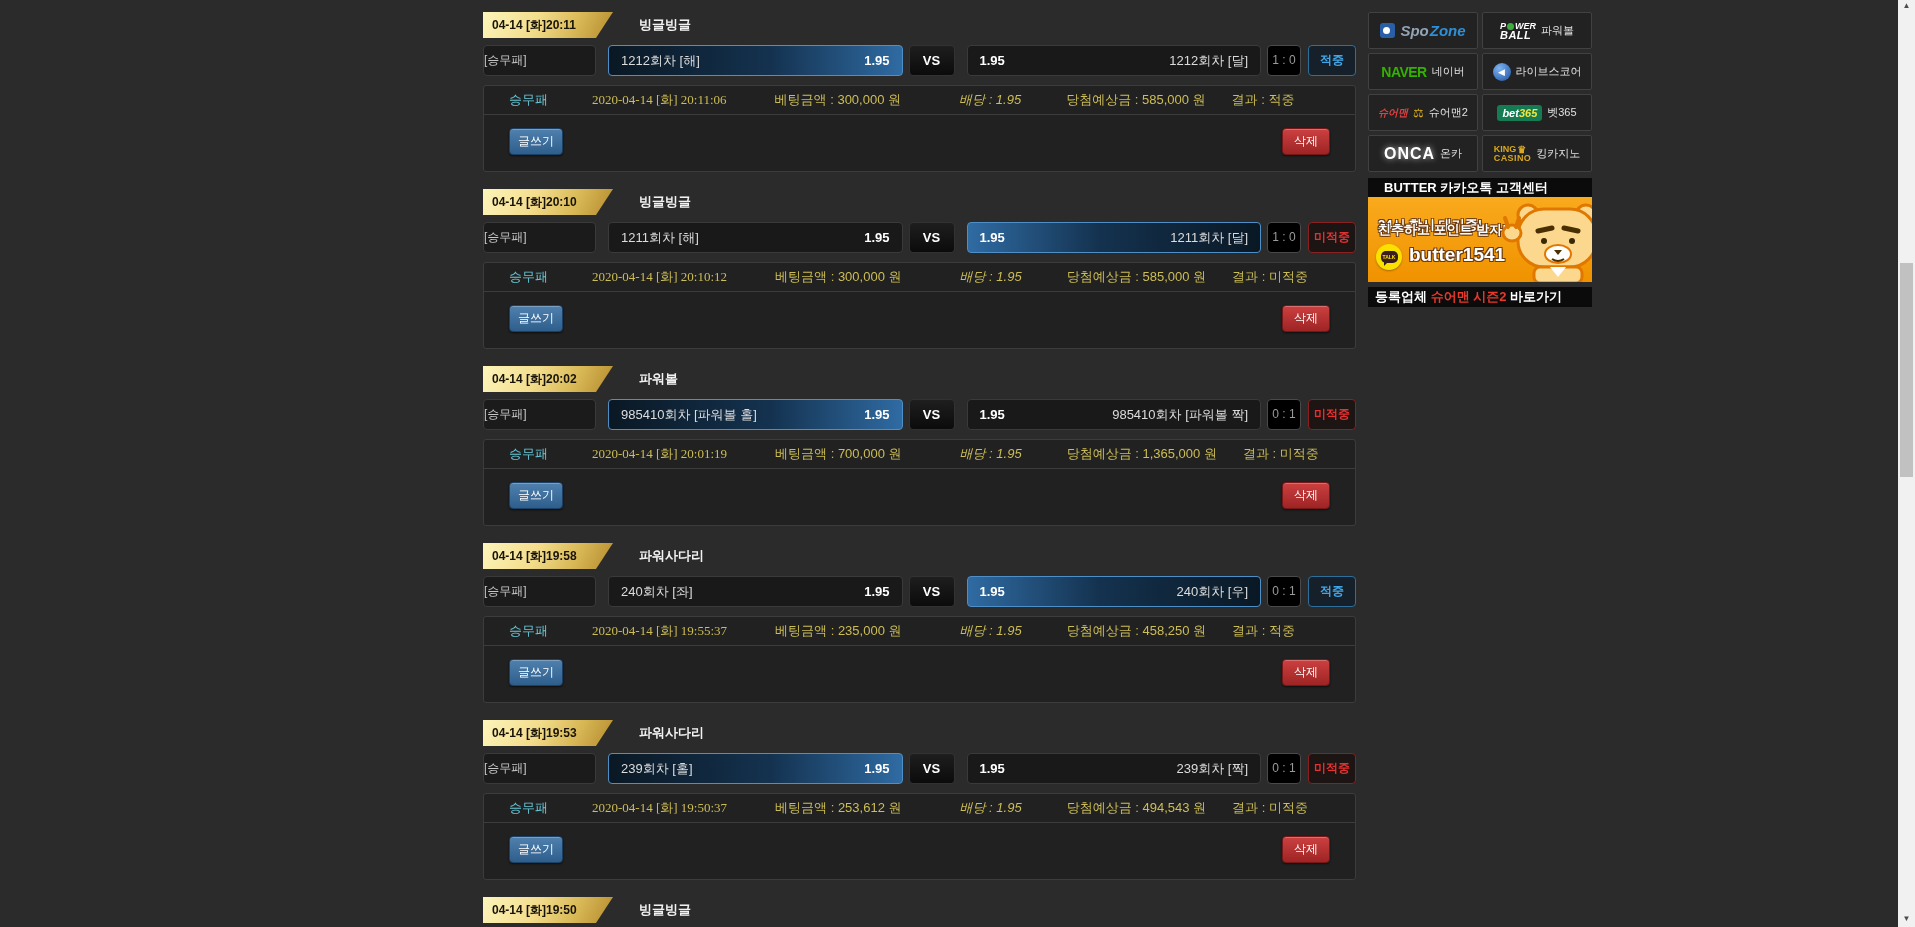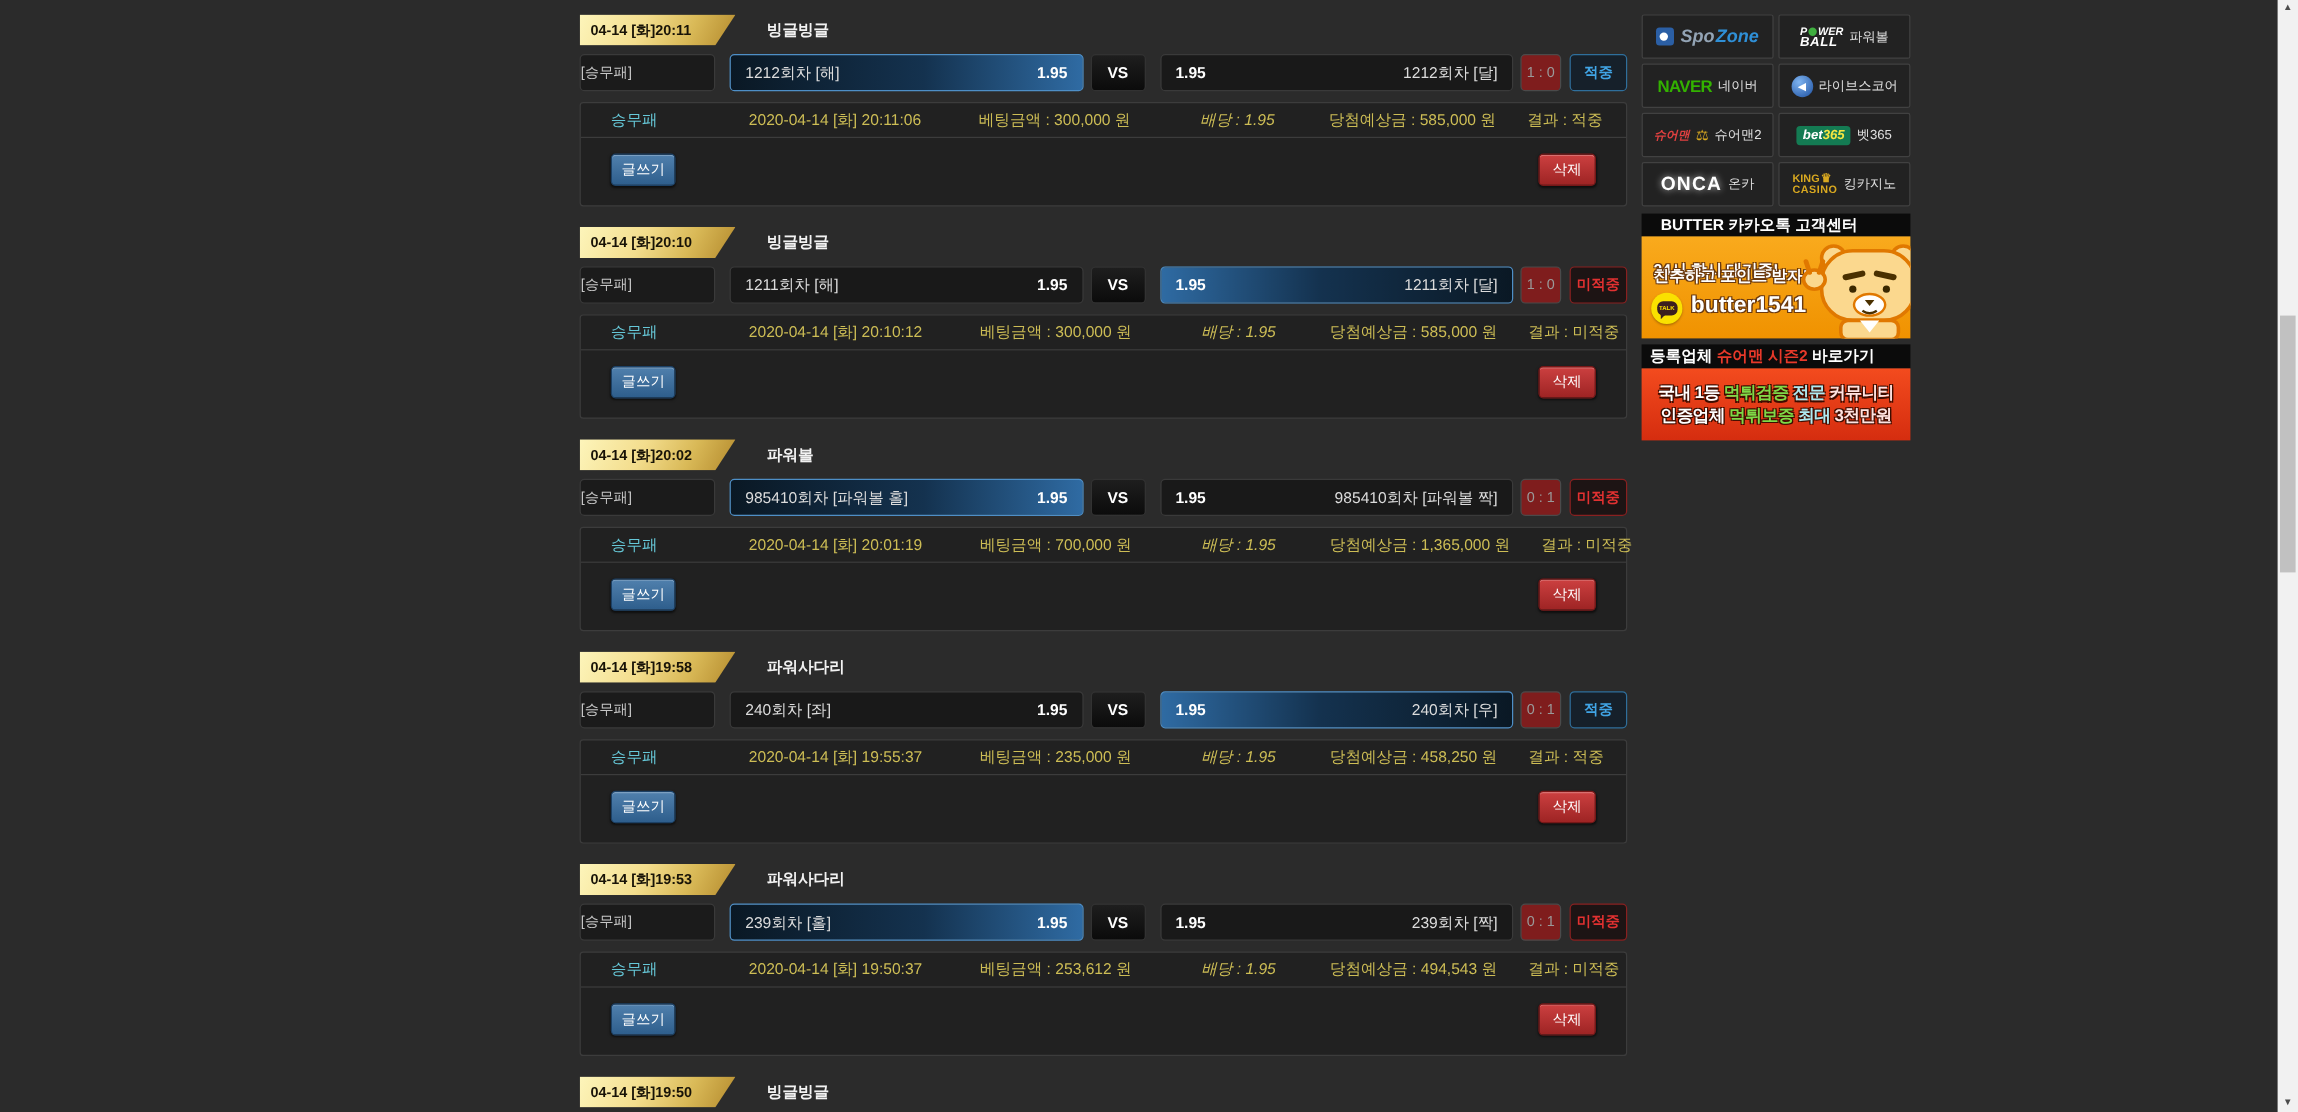--- a/index.html
+++ b/index.html
@@ -39,36 +39,36 @@
   }
   .opt.away.hl {
     background:linear-gradient(270deg,#0a1824 0%,#14324f 55%,#2f6ba3 100%);
     border-color:#4e8fc7;
   }
   .vs-box {
     width:46px; background:linear-gradient(#1e1e1e,#0b0b0b); border:1px solid #323232;
     color:#fff; font-size:13px; font-weight:bold; text-align:center; line-height:29px;
   }
   .score-box {
-    width:34px; background:#7f1d1d; border:1px solid #4a4a4a;
+    width:34px; background:#000000; border:1px solid #4a4a4a;
     color:#9a9a9a; font-size:12px; text-align:center; line-height:29px;
   }
   .result-badge {
     width:48px; margin-left:7px; background:#16202a; border:1px solid #2f6f9c;
     color:#41a5e6; font-size:12px; font-weight:bold; text-align:center; line-height:29px;
   }
   .result-badge.miss { background:#1d1414; border-color:#8a2020; color:#e23131; }
 
   .panel { margin-top:9px; background:#212121; border:1px solid #3c3c3c; border-radius:3px; }
   .detail-row {
     height:29px; border-bottom:1px solid #3c3c3c;
     display:flex; align-items:center; font-size:13px; color:#cdbd55; white-space:nowrap;
   }
   .d-type { margin-left:25px; color:#66c8d8; }
-  .d-dt   { margin-left:76px; }
+  .d-dt   { margin-left:44px;font-family:Liberation Serif, serif; }
   .d-amt  { margin-left:48px; }
   .d-odds { margin-left:58px;font-style:italic; }
   .d-exp  { margin-left:45px; }
   .d-res  { margin-left:26px; }
 
   .btn-row { height:56px; position:relative; }
   .btn-row button {
     position:absolute; top:13px; height:27px; min-width:48px; padding:0 8px;
     font-size:12px; color:#fff; border-radius:4px; cursor:pointer;
     font-family:"Liberation Sans",sans-serif;
@@ -426,27 +426,19 @@
       <path d="M56 68 l8 10 l8 -10 z" fill="#fff"></path>
       <ellipse cx="18" cy="34" rx="9" ry="8" fill="#fbd88e" stroke="#e07800" stroke-width="3"></ellipse>
       <path d="M14 28 l-3 -9 M22 28 l3 -9" stroke="#e07800" stroke-width="4" stroke-linecap="round"></path>
     </svg>
   </div>
 
   <div class="sureman-bar">
     <span class="w">등록업체 </span><span class="r">슈어맨 시즌2</span><span class="w"> 바로가기</span>
   </div>
 
-  <div class="verify-banner">
-    <div class="vb-line">
-      <span class="vb-w">국내 1등 </span><span class="vb-g">먹튀검증 </span><span class="vb-c">전문 </span><span class="vb-p">커뮤니티</span>
-    </div>
-    <div class="vb-line">
-      <span class="vb-w">인증업체 </span><span class="vb-g">먹튀보증 </span><span class="vb-c">최대 </span><span class="vb-p">3천만원</span>
-    </div>
-  </div>
 </div>
 
 <div class="scrollbar">
   <div class="sb-arrow sb-up">▲</div>
   <div class="sb-thumb"></div>
   <div class="sb-arrow sb-down">▼</div>
 </div>
 
 </body></html>

